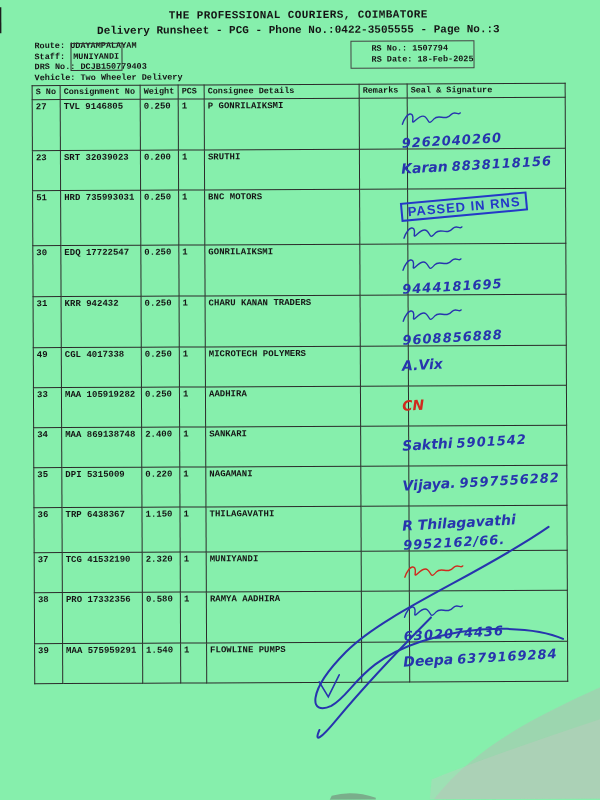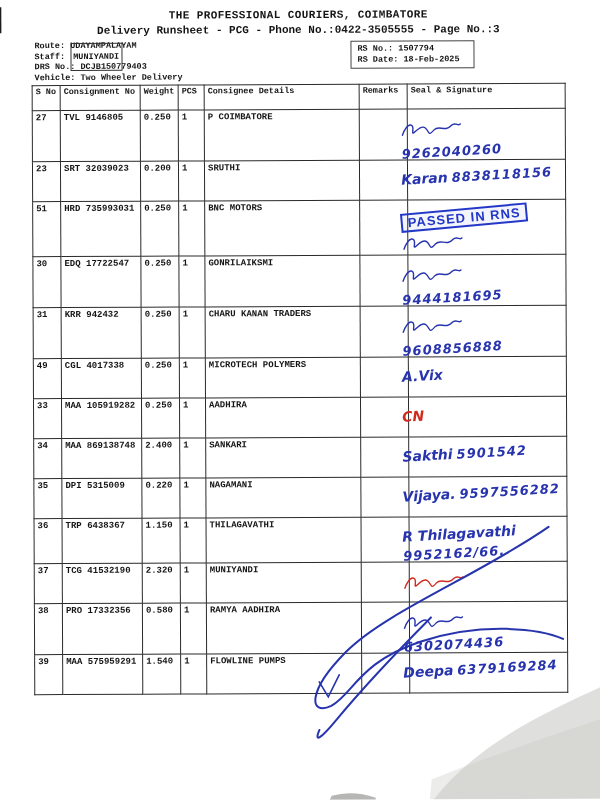--- a/index.html
+++ b/index.html
@@ -1,41 +1,41 @@
 <!DOCTYPE html>
 <html><head>
 <meta charset="utf-8">
 <style>
   * { box-sizing: border-box; }
   html,body { margin:0; padding:0; }
   body { background:#8e8e8c; font-family:"Liberation Mono","DejaVu Sans Mono",monospace; }
   .page {
     position:relative; width:600px; height:800px; margin:0 auto;
-    background:#ffffff; color:#151515; overflow:hidden;
+    background:#86efac; color:#151515; overflow:hidden;
   }
   .sheet { position:absolute; inset:0; transform:rotate(-0.25deg); }
 
   
   .title { position:absolute; top:9px; left:0; right:0; text-align:center;
            font-weight:bold; font-size:11px; letter-spacing:.4px; }
   .subtitle { position:absolute; top:24px; left:0; right:0; text-align:center;
            font-weight:bold; font-size:11px; }
   .meta { position:absolute; left:36px; top:40px; font-size:8.5px; font-weight:bold; }
   .meta .line { height:10.5px; white-space:nowrap; }
   .meta .boxed { border:1px solid #333; padding:8px 2px; }
   .rsbox { position:absolute; left:352px; top:41px; width:124px; height:28px;
-           border:1px solid #444; font-size:8.5px; font-weight:bold; padding:2px 6px; }
+           border:1px solid #444; font-size:8.5px; font-weight:bold; padding:2px 20px; }
   .rsbox .line { height:11px; white-space:nowrap; }
 
   
   table.runsheet { position:absolute; left:33px; top:84px; width:533px;
            border-collapse:collapse; table-layout:fixed; }
   .runsheet th, .runsheet td { border:1px solid #2b2b2b; font-weight:bold;
            text-align:left; vertical-align:top; overflow:visible; }
-  .runsheet th { font-size:8.5px; height:25px; padding:1px 3px; }
+  .runsheet th { font-size:8.5px; height:14px; padding:1px 3px; }
   .runsheet td { font-size:9px; height:40px; padding:2px 3px; }
   .seal-cell { position:relative; }
 
   
   .sig { position:relative; margin:5px 0 0 -10px; display:flex; align-items:center;
          gap:4px; flex-wrap:wrap; transform:rotate(-3deg); }
   .sig.blue { color:#2734ae; }
   .sig.red  { color:#cf2b1e; }
   .sig-name { font-family:"DejaVu Sans",sans-serif; font-style:italic;
               font-weight:bold; font-size:14px; white-space:nowrap; }
@@ -110,21 +110,21 @@
           <th>Remarks</th>
           <th>Seal &amp; Signature</th>
         </tr>
       </thead>
       <tbody>
       <tr>
         <td>27</td>
         <td>TVL 9146805</td>
         <td>0.250</td>
         <td>1</td>
-        <td>P COIMBATORE</td>
+        <td>P GONRILAIKSMI</td>
         <td></td>
         <td class="seal-cell">
           <div class="sig blue">
                 <svg viewBox="0 0 70 24" class="squig">
                   <path d="M2 16 C8 2 16 2 14 12 C12 20 22 4 28 9 C33 13 30 20 38 12 C44 6 50 16 58 8 C62 4 66 10 68 7" fill="none" stroke="#2734ae" stroke-width="1.6" stroke-linecap="round"></path>
                 </svg>
                 <span class="sig-num">9262040260</span>
               </div>
         </td>
       </tr>

